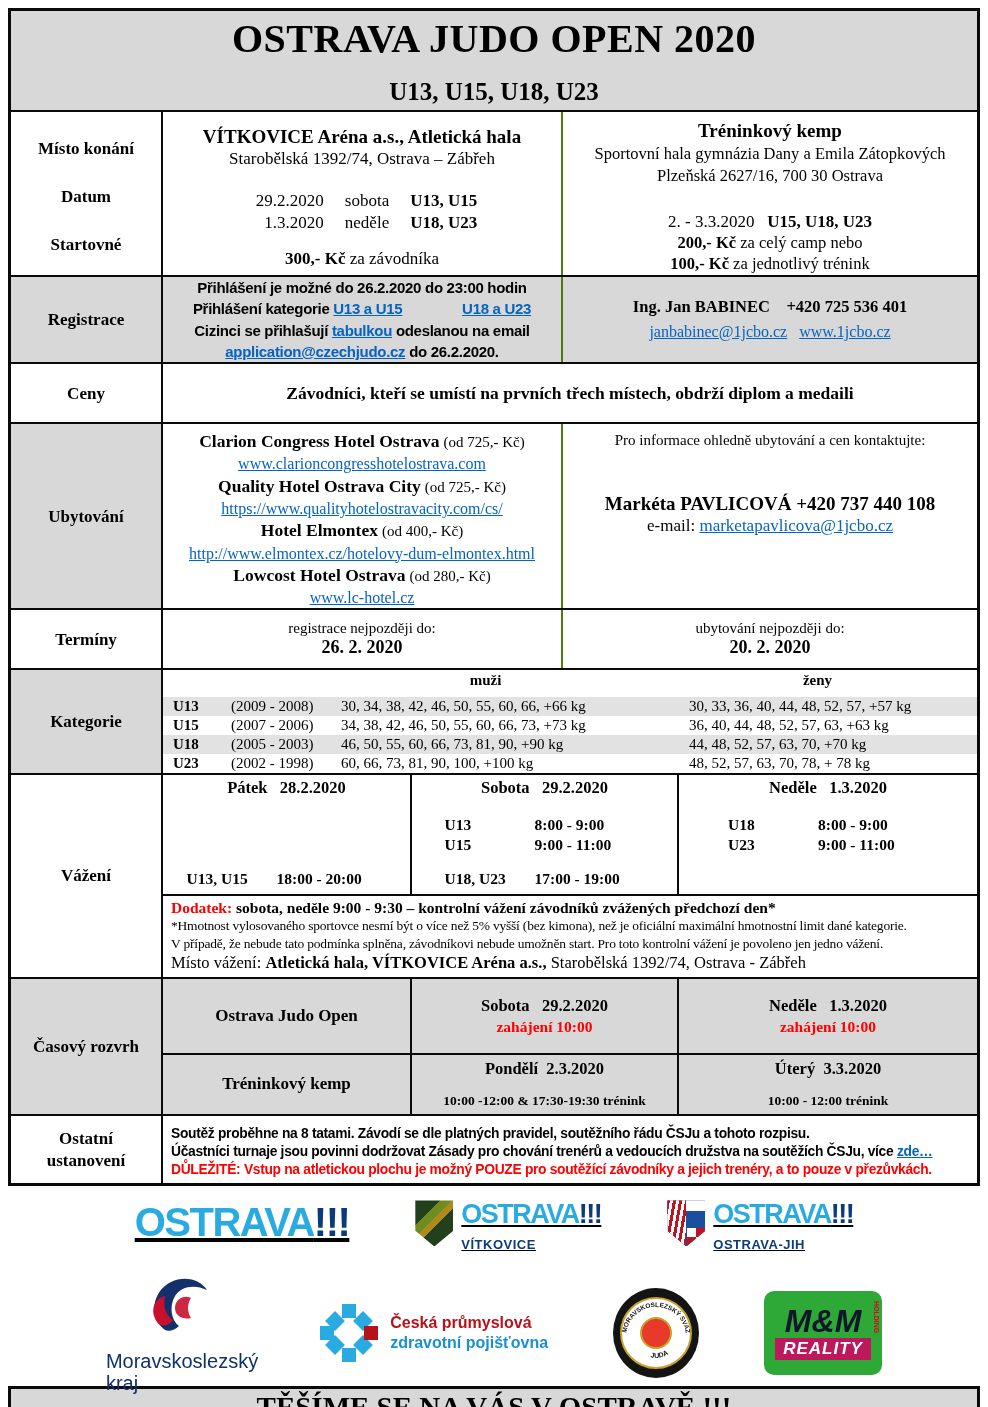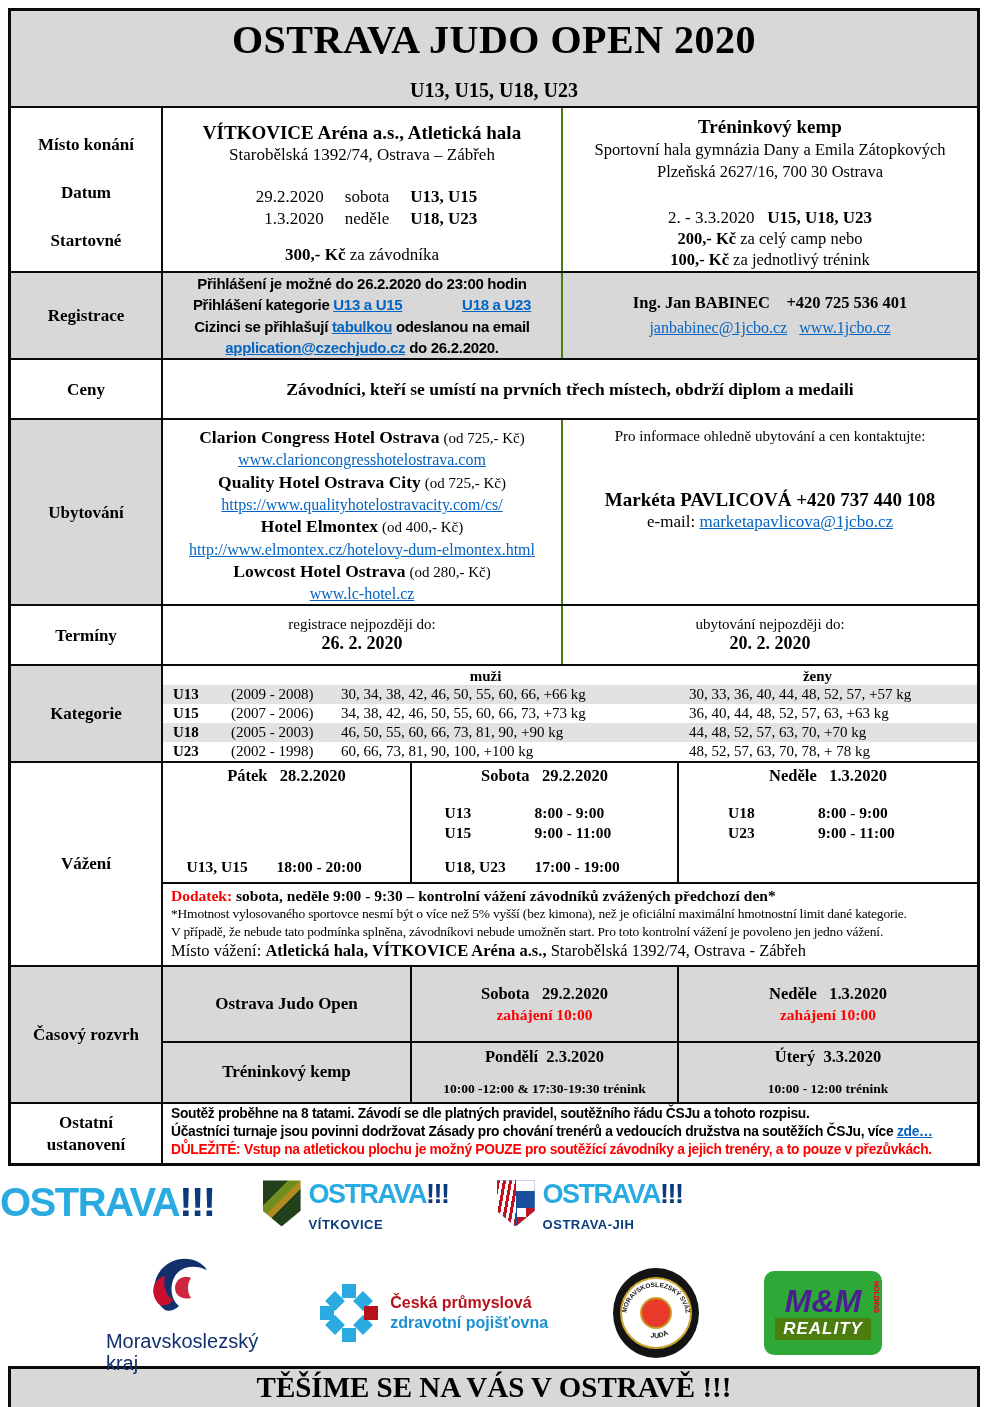--- a/index.html
+++ b/index.html
@@ -3,21 +3,21 @@
 <meta charset="utf-8">
 <style>
   html,body{margin:0;padding:0;background:#fff;}
   body{width:988px;height:1407px;font-family:"Liberation Serif",serif;color:#000;position:relative;}
   .doc{margin:8px 8px 0 8px;border:3px solid #0a0a0a;}
   .trow{display:flex;border-top:2px solid #0a0a0a;align-items:stretch;}
   .doc .trow:first-child{border-top:none;text-align:right;}
   .gray{background:#d8d8d8;}
   .band{background:#d8d8d8;min-height:95px;align-items:center;justify-content:center;flex-direction:column;display:flex;text-align:center;}
   .title{font-size:40px;font-weight:bold;letter-spacing:.5px;line-height:1.1;margin-top:6px;}
-  .subtitle{font-size:20px;font-weight:bold;margin-top:17px;margin-bottom:4px;}
+  .subtitle{font-size:25px;font-weight:bold;margin-top:17px;margin-bottom:4px;}
   .lab{flex:0 0 150px;border-right:2px solid #0a0a0a;display:flex;flex-direction:column;align-items:center;justify-content:center;font-weight:bold;font-size:17px;text-align:center;line-height:1.25;}
   .mid{flex:0 0 398px;border-right:2px solid #4d7c0f;text-align:center;}
   .rightc{flex:1;text-align:center;}
   .fullc{flex:1;text-align:center;display:flex;align-items:center;justify-content:center;}
   b{font-weight:bold;}
   .link{color:#0563C1;text-decoration:underline;cursor:pointer;}
   .red{color:#FF0000;}
   .nsans{font-family:"Liberation Sans",sans-serif;font-weight:bold;letter-spacing:-.3px;}
   
   .r-info{min-height:163px;}
@@ -53,21 +53,21 @@
   .acc-name{font-size:19px;font-weight:bold;margin-top:44px;}
   .acc-mail{font-size:17px;margin-top:1px;}
   
   .r-term{min-height:58px;}
   .dl-cell{display:flex;flex-direction:column;justify-content:center;}
   .dl-text{font-size:15px;}
   .dl-date{font-size:18px;font-weight:bold;}
   
   .r-kat{min-height:95px;}
   .kat-content{flex:1;padding-top:1px;font-size:15px;}
-  .kat-head{display:flex;font-weight:bold;height:18px;line-height:18px;}
+  .kat-head{display:flex;font-weight:bold;height:26px;line-height:18px;}
   .kat-head .kc{flex:0 0 150px;}
   .kat-head .km{flex:0 0 345px;text-align:center;}
   .kat-head .kw{flex:1;text-align:center;}
   .kat-row{display:flex;height:19px;line-height:19px;}
   .kat-row.shade{background:#e2e2e2;}
   .kat-row .cat{flex:0 0 58px;font-weight:bold;padding-left:10px;}
   .kat-row .yrs{flex:0 0 105px;}
   .kat-row .men{flex:0 0 330px;padding-left:5px;}
   .kat-row .wom{flex:1;padding-left:18px;}
   
@@ -94,24 +94,24 @@
   .cas-row{display:flex;flex:1;}
   .cas-row + .cas-row{border-top:2px solid #0a0a0a;}
   .cas-event{flex:0 0 247px;border-right:2px solid #0a0a0a;display:flex;align-items:center;justify-content:center;font-weight:bold;font-size:17px;}
   .cas-col{flex:0 0 265px;border-right:2px solid #0a0a0a;display:flex;flex-direction:column;align-items:center;justify-content:center;}
   .cas-col.last{flex:1;border-right:none;}
   .cas-date{font-weight:bold;font-size:16.5px;}
   .cas-sub{font-size:15.5px;font-weight:bold;margin-top:2px;}
   .cas-sub.small{font-size:13.5px;margin-top:14px;}
   
   .r-ost{min-height:54px;}
-  .ost-content{flex:1;text-align:left;padding:1px 6px 4px 8px;font-size:13.8px;line-height:1.32;}
+  .ost-content{flex:1;text-align:left;padding:9px 6px 4px 8px;font-size:13.8px;line-height:1.32;}
   
   .logos{height:182px;padding-top:14px;}
-  .logo-row1{display:flex;align-items:flex-start;gap:48px;height:72px;}
+  .logo-row1{display:flex;justify-content:center;align-items:flex-start;gap:66px;height:72px;text-decoration:underline;}
   .logo-row2{display:flex;justify-content:center;align-items:center;gap:62px;margin-top:16px;height:90px;}
   .ost-word{font-family:"Liberation Sans",sans-serif;font-weight:bold;letter-spacing:-1.5px;}
   .ost-big{font-size:40px;line-height:44px;}
   .ost-sm{font-size:27px;line-height:28px;}
   .cyan{color:#29ABE2;}
   .navy{color:#0B3B7C;}
   .crest{width:38px;height:46px;clip-path:polygon(0 0,100% 0,100% 66%,50% 100%,0 66%);flex:0 0 auto;}
   .crest-vit{background:linear-gradient(135deg,#23401c 0 30%,#6f8c1f 30% 45%,#b08a1e 45% 55%,#23401c 55%);}
   .crest-jih{background:
      repeating-linear-gradient(100deg,#c1121f 0 3px,#ffffff 3px 6px) 0 0/50% 100% no-repeat,
@@ -123,23 +123,23 @@
   .kraj-text{font-family:"Liberation Sans",sans-serif;color:#12306b;font-size:20px;line-height:1.1;}
   .cpzp{display:flex;align-items:center;gap:12px;}
   .cpzp-icon{position:relative;width:58px;height:58px;}
   .cpzp-icon i{position:absolute;width:14px;height:14px;background:#29ABE2;}
   .cpzp-icon i.rot{transform:rotate(45deg);}
   .cpzp-icon i.redsq{background:#b5121b;}
   .cpzp-text{font-family:"Liberation Sans",sans-serif;font-weight:bold;font-size:16px;line-height:1.25;}
   .cpzp-text .l1{color:#b5121b;}
   .cpzp-text .l2{color:#1a8fd1;}
   .mm{width:118px;height:84px;background:#2ea836;border-radius:10px;position:relative;display:flex;flex-direction:column;align-items:center;justify-content:center;}
-  .mm-top{font-family:"Liberation Sans",sans-serif;font-weight:bold;font-style:italic;font-size:32px;color:#4c1d95;line-height:30px;}
+  .mm-top{font-family:"Liberation Sans",sans-serif;font-weight:bold;font-style:italic;font-size:32px;color:#0f172a;line-height:30px;}
   .mm-side{position:absolute;right:2px;top:10px;font-size:7px;color:#e2001a;font-weight:bold;writing-mode:vertical-rl;font-family:"Liberation Sans",sans-serif;}
-  .mm-bar{background:#4d7c0f;color:#fff;font-family:"Liberation Sans",sans-serif;font-weight:bold;font-style:italic;font-size:17px;padding:1px 8px;margin-top:2px;letter-spacing:1px;}
+  .mm-bar{background:#be185d;color:#fff;font-family:"Liberation Sans",sans-serif;font-weight:bold;font-style:italic;font-size:17px;padding:1px 8px;margin-top:2px;letter-spacing:1px;}
   
   .banner{margin:4px 8px 0;border:3px solid #0a0a0a;background:#d8d8d8;text-align:center;font-size:29px;font-weight:bold;padding:2px 0 4px;}
 </style>
 </head>
 <body>
 
 <div class="doc">
 
   <div class="trow band">
     <div class="title">OSTRAVA JUDO OPEN 2020</div>

